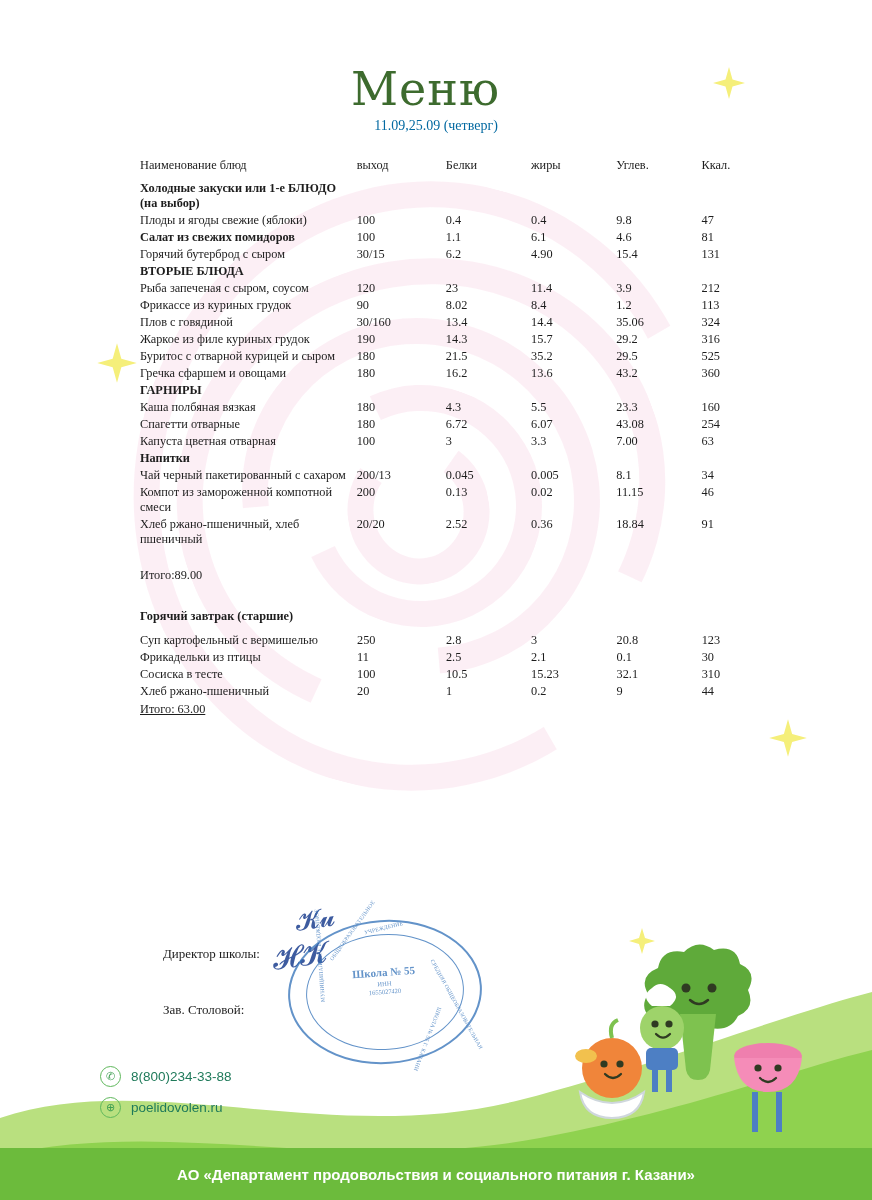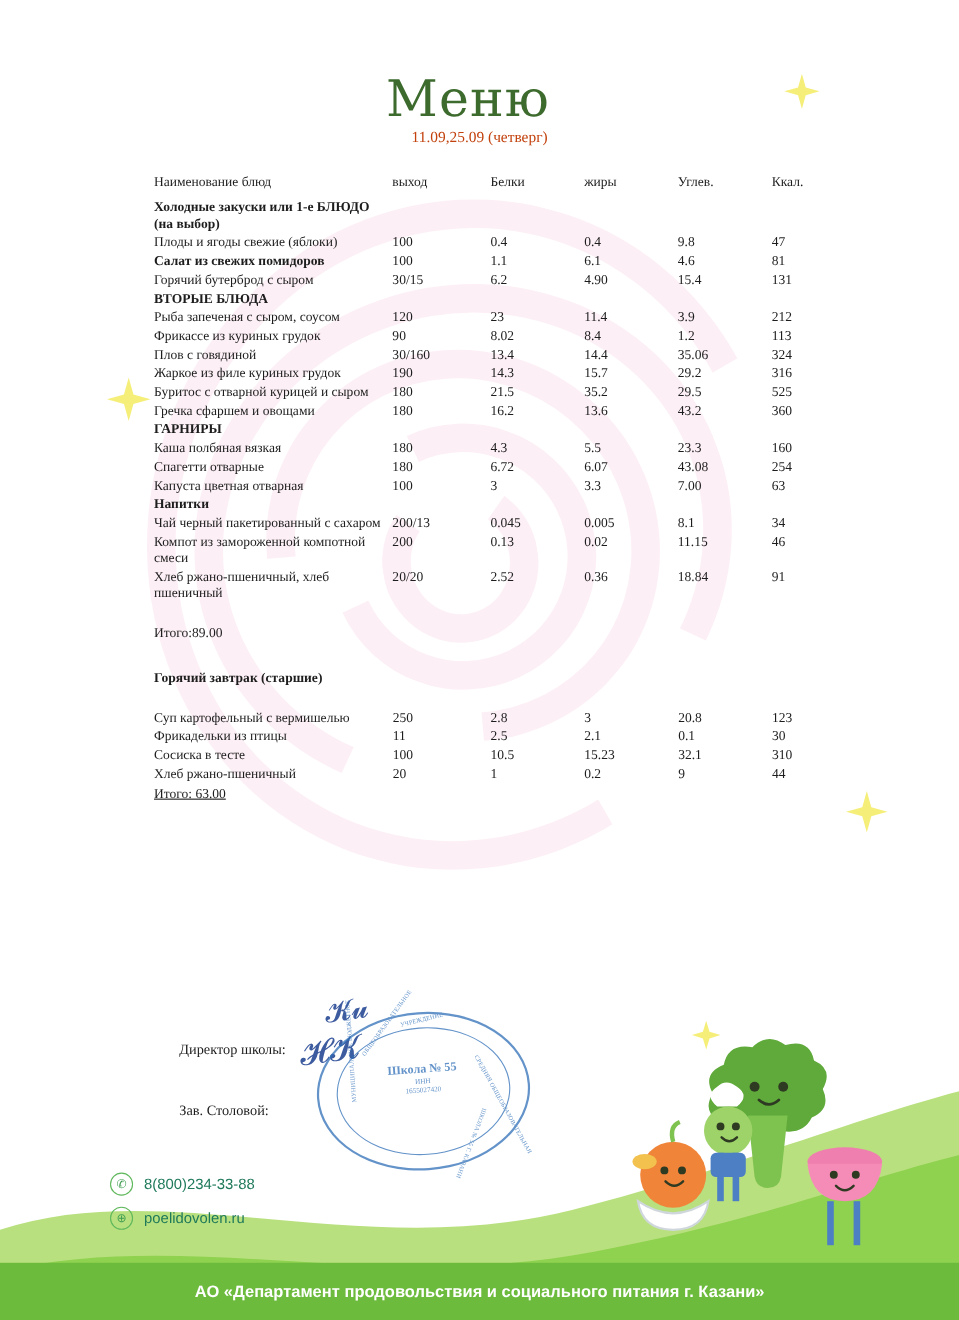--- a/index.html
+++ b/index.html
@@ -55,21 +55,21 @@
     color: #3d6b2e;
     letter-spacing: 1px;
   }
   .subtitle {
     position: absolute;
     left: 0;
     top: 118px;
     width: 872px;
     text-align: center;
     font-size: 14px;
-    color: #c2410c;
+    color: #0369a1;
   }
 
   
   .spark {
     position: absolute;
     pointer-events: none;
   }
   .spark svg { display: block; }
 
   
@@ -436,21 +436,21 @@
             <td class="c-fat">0.36</td>
             <td class="c-carb">18.84</td>
             <td class="c-kcal">91</td>
           </tr>
         </tbody>
     </table>
 
     <div class="total">Итого:89.00</div>
 
     <div class="block2">
-      <div class="bold" style="margin-bottom:20px;">Горячий завтрак (старшие)</div>
+      <div class="bold" style="margin-bottom:8px;">Горячий завтрак (старшие)</div>
       <table class="menu">
         <tbody id="breakfast-body">
             <tr>
               <td class="c-name">Суп картофельный с вермишелью</td>
               <td class="c-out">250</td>
               <td class="c-prot">2.8</td>
               <td class="c-fat">3</td>
               <td class="c-carb">20.8</td>
               <td class="c-kcal">123</td>
             </tr>

